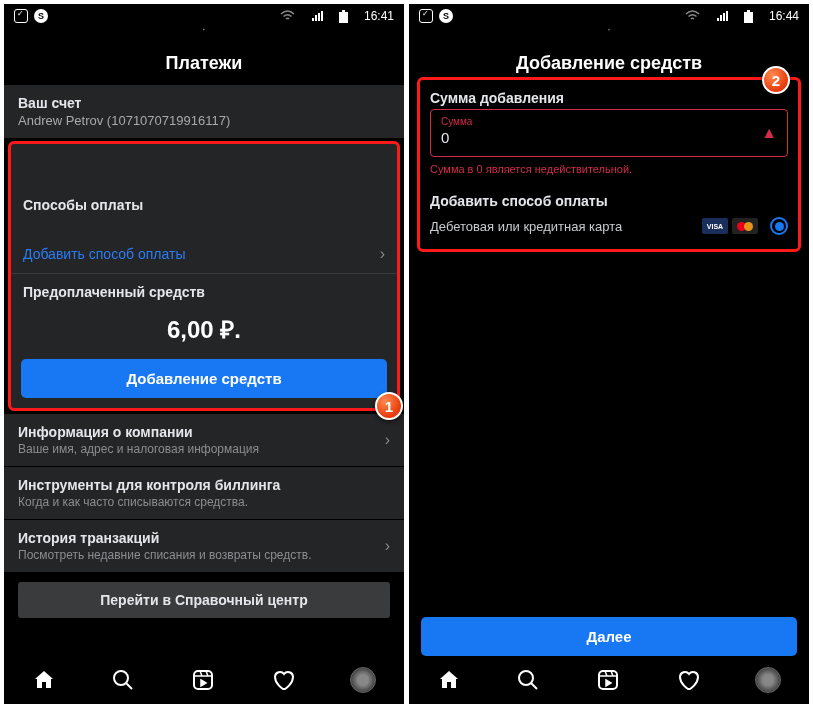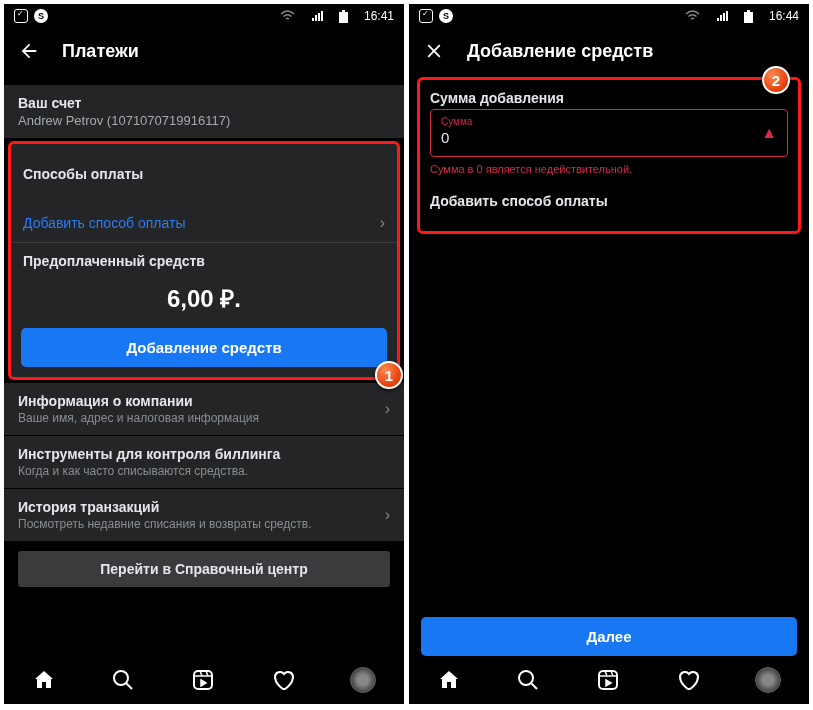--- a/index.html
+++ b/index.html
@@ -1,28 +1,28 @@
 <!DOCTYPE html>
 <html><head>
 <meta charset="utf-8">
 <style>
 * { margin: 0; padding: 0; box-sizing: border-box; font-family: -apple-system, Helvetica, Arial, sans-serif; }
 body { background: #fff; width: 813px; height: 710px; display: flex; gap: 5px; padding: 4px; }
 .phone { width: 400px; height: 700px; background: #000; position: relative; overflow: hidden; }
 .status-bar { height: 24px; background: #000; display: flex; align-items: center; justify-content: space-between; padding: 0 10px; color: #fff; font-size: 12px; }
 .status-left { display: flex; gap: 6px; align-items: center; }
 .status-right { display: flex; gap: 16px; align-items: center; }
-.header { height: 46px; display: flex; align-items: center; padding: 0 14px; gap: 22px; background: #000; }
+.header { height: 46px; display: flex; align-items: center; padding: 0 14px; gap: 22px; background: #000; flex-direction: column; }
 .header-icon { width: 22px; height: 22px; color: #fff; }
 .header-title { color: #fff; font-size: 18px; font-weight: 600; }
 .account-block { background: #242526; padding: 10px 14px; margin-top: 11px; }
 .account-label { color: #e4e6eb; font-size: 14px; font-weight: 600; margin-bottom: 2px; }
 .account-value { color: #a6a9ad; font-size: 13px; }
 .highlight-1 { border: 3px solid #ff1a1a; border-radius: 6px; margin: 3px 4px; background: #242526; position: relative; }
-.section { padding: 22px 12px; }
+.section { padding: 22px 12px; margin-top: 31px; }
 .section-title { color: #e4e6eb; font-size: 14px; font-weight: 600; }
 .link-row { display: flex; justify-content: space-between; align-items: center; padding: 10px 12px; }
 .link-text { color: #2a7cf5; font-size: 14px; font-weight: 500; }
 .chevron { color: #888; font-size: 16px; }
 .divider { height: 1px; background: #3a3b3c; margin: 0; }
 .balance-label { color: #e4e6eb; font-size: 14px; font-weight: 600; padding: 10px 12px 4px; }
 .balance-amount { color: #fff; font-size: 24px; font-weight: 700; text-align: center; padding: 8px 0 14px; }
 .blue-button { background: #1877f2; color: #fff; font-size: 15px; font-weight: 600; padding: 11px; margin: 0 10px 10px; border-radius: 5px; text-align: center; cursor: pointer; }
 .list-item { background: #242526; padding: 10px 14px; margin-top: 1px; display: flex; justify-content: space-between; align-items: center; }
 .list-item-body { flex: 1; }
@@ -179,20 +179,30 @@
   <div class="highlight-2">
     <div class="badge badge-2">2</div>
     <div class="amount-label">Сумма добавления</div>
     <div class="input-field">
       <div class="input-placeholder">Сумма</div>
       <div class="input-value">0</div>
       <span class="input-warning">▲</span>
     </div>
     <div class="error-text">Сумма в 0 является недействительной.</div>
     <div class="payment-title">Добавить способ оплаты</div>
+    <div class="payment-row">
+      <span class="payment-label">Дебетовая или кредитная карта</span>
+      <div class="payment-right">
+        <span class="card-badge visa">VISA</span>
+        <span class="card-badge mc"></span>
+        <span class="radio">
+            <span class="radio-dot"></span>
+          </span>
+      </div>
+    </div>
   </div>
 
   <div class="next-btn">Далее</div>
 
   <div class="bottom-nav">
     <svg class="nav-icon" viewBox="0 0 24 24">
         <path d="M12 3l9 8h-2v9h-5v-6h-4v6H5v-9H3z" fill="#fff"></path>
       </svg>
     <svg class="nav-icon" viewBox="0 0 24 24">
         <circle cx="10" cy="10" r="7" stroke="#fff" stroke-width="2" fill="none"></circle>

